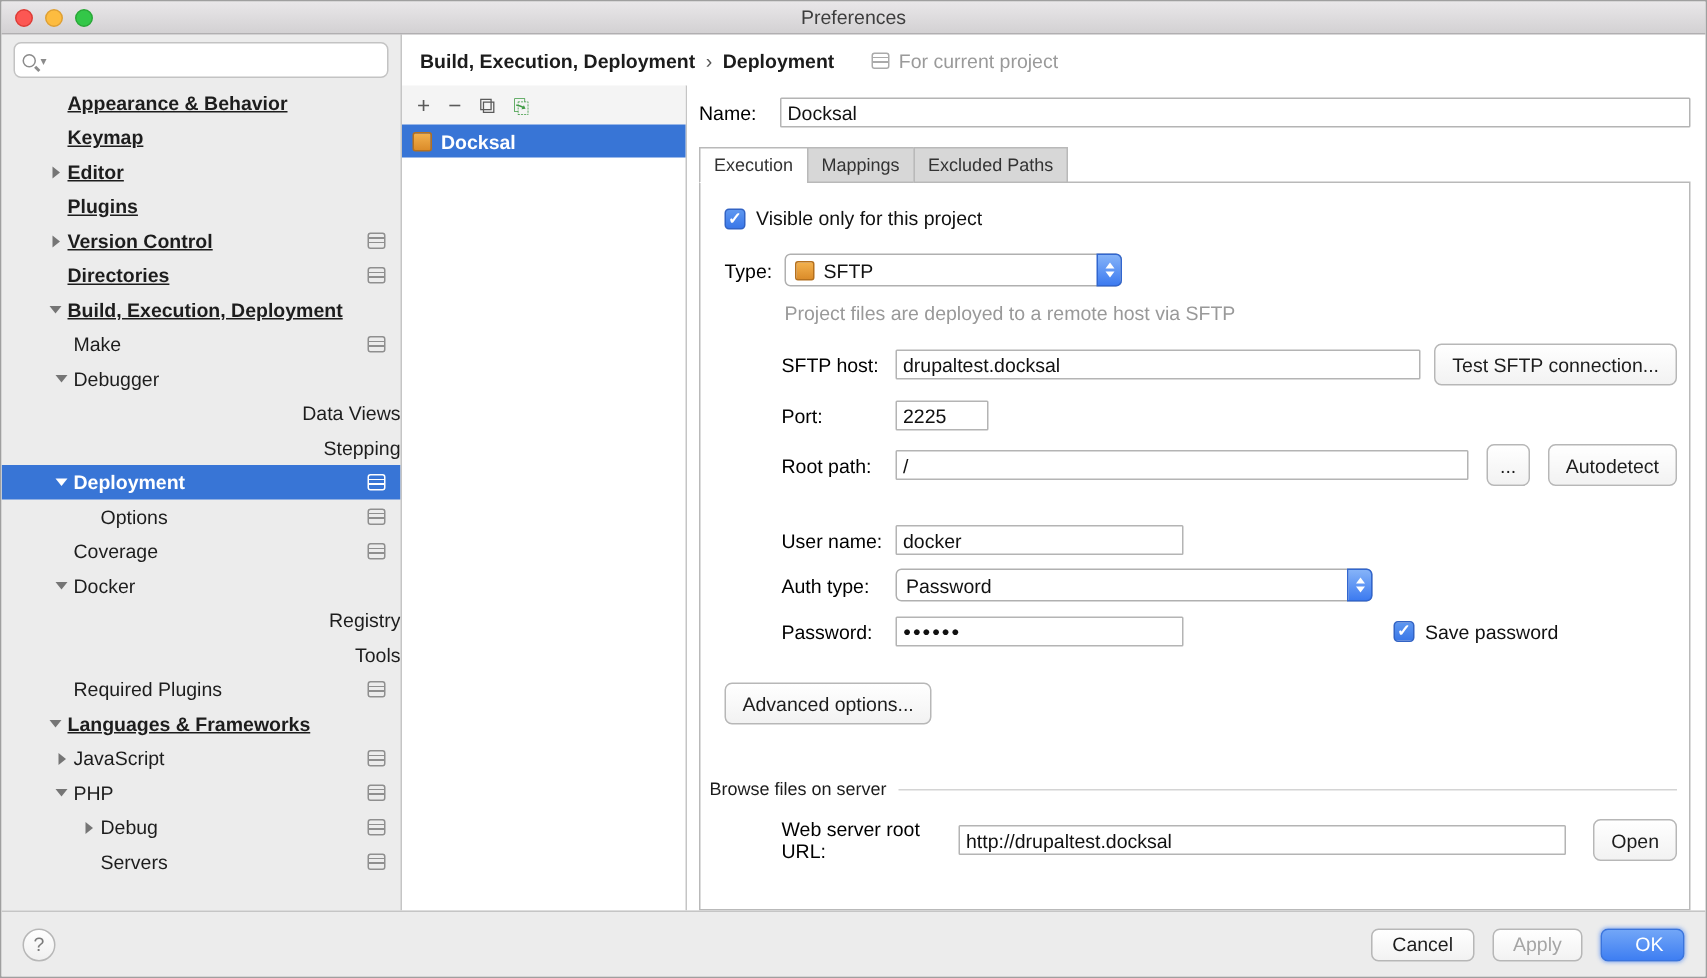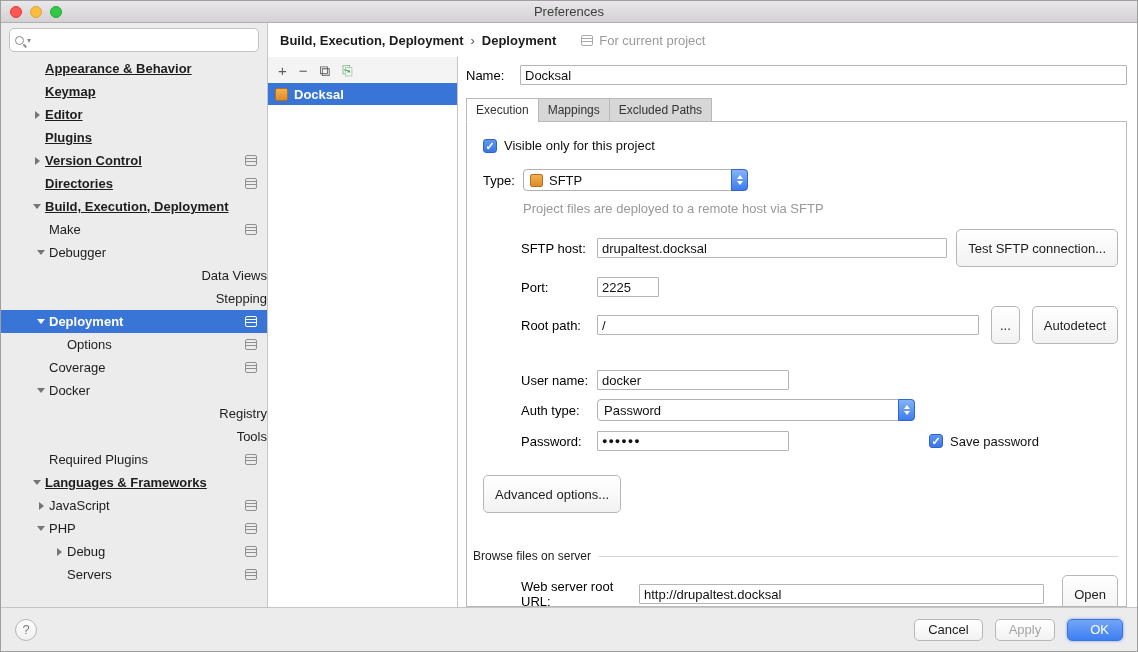--- a/index.html
+++ b/index.html
@@ -95,21 +95,21 @@
   .inner .flabel { width:76px; flex:none; }
   .row-sftp { margin-top:13px; }
   .row-port { margin-top:10px; }
   .row-root { margin-top:9px; }
   .row-user { margin-top:26px; }
   .row-auth { margin-top:9px; }
   .row-pass { margin-top:10px; }
   .row-web  { margin-top:12px; }
   .row-web .flabel { width:118px; }
 
-  .btn2 { height:38px; padding:0 11px; border:1px solid #b7b7b7; border-radius:5px; background:linear-gradient(#fff,#f2f2f2); font-size:13px; color:#1d1d1d; cursor:default; }
+  .btn2 { height:28px; padding:0 11px; border:1px solid #b7b7b7; border-radius:5px; background:linear-gradient(#fff,#f2f2f2); font-size:13px; color:#1d1d1d; cursor:default; }
   .row-adv { margin:24px 0 0 10px; }
   .sect-browse { margin-top:36px; }
 
   .pass-input { letter-spacing:1px; }
 
   
   .footer { height:44px; flex:none; background:#ececec; border-top:1px solid #c5c5c5; display:flex; align-items:center; padding:0 14px; }
   .helpbtn { width:22px; height:22px; border-radius:50%; background:linear-gradient(#fff,#f0f0f0); border:1px solid #b7b7b7; color:#7a7a7a; font-size:13px; display:flex; align-items:center; justify-content:center; cursor:default; }
   .fspacer { flex:1; }
   .fbtn { height:22px; padding:0 13px; border:1px solid #b7b7b7; border-radius:5px; background:linear-gradient(#fff,#f2f2f2); font-size:13px; color:#1d1d1d; margin-left:12px; cursor:default; }

